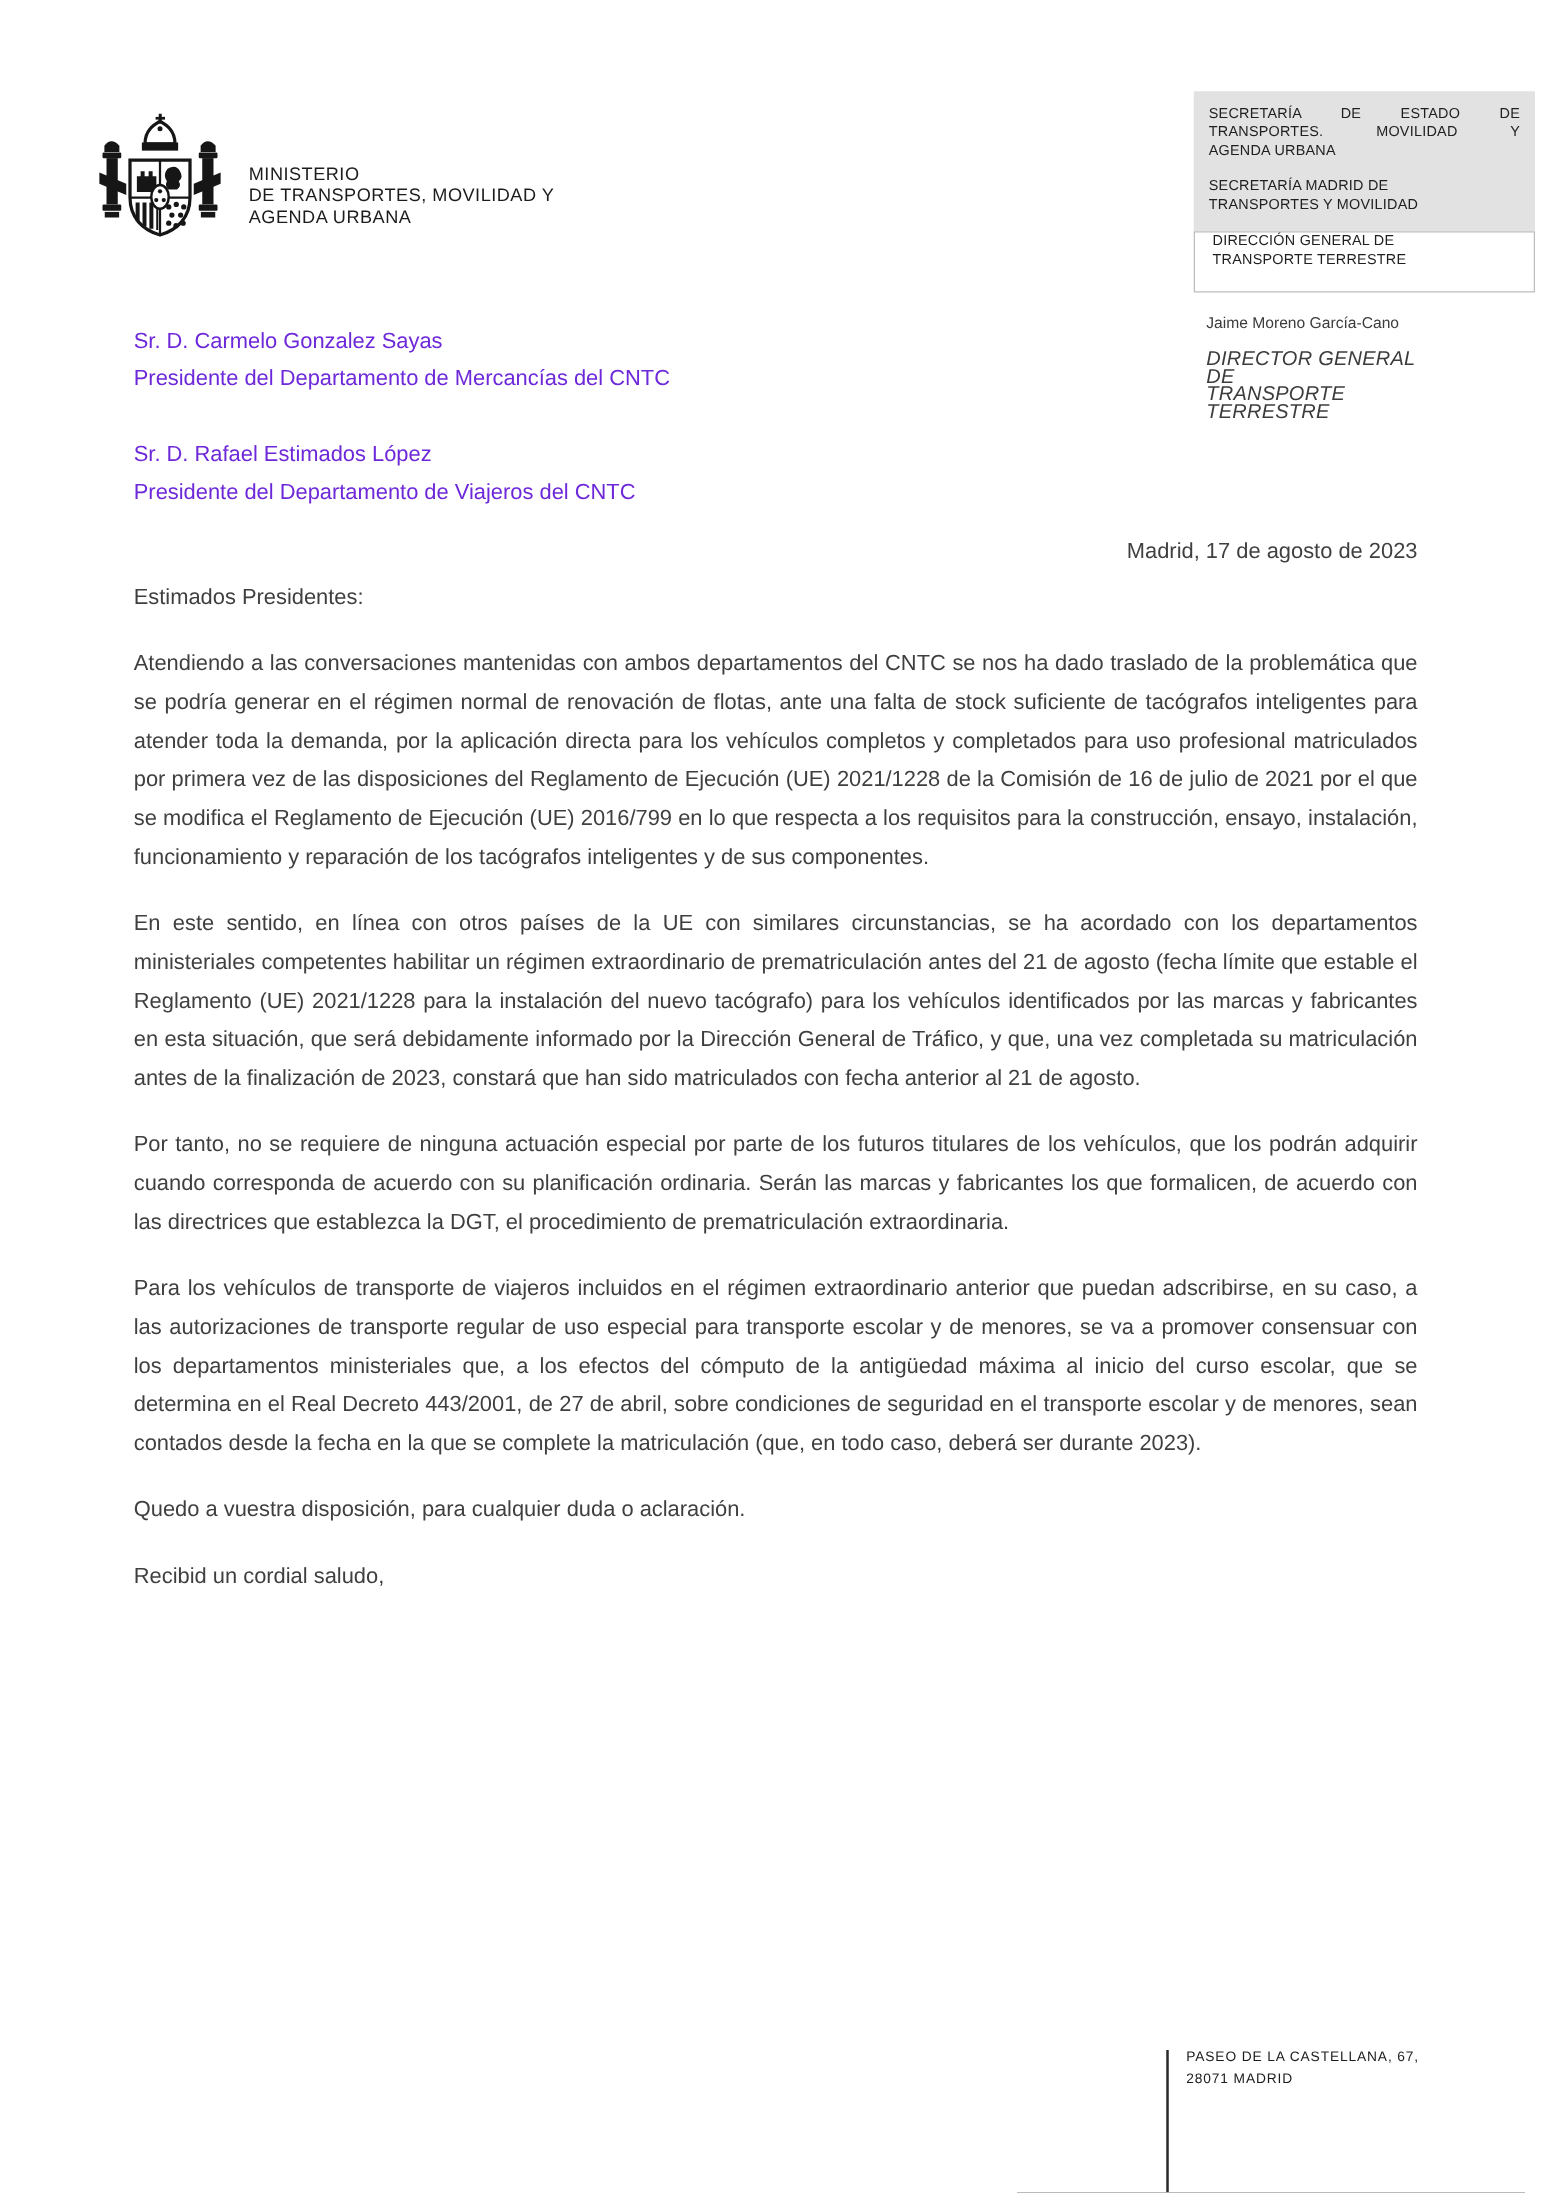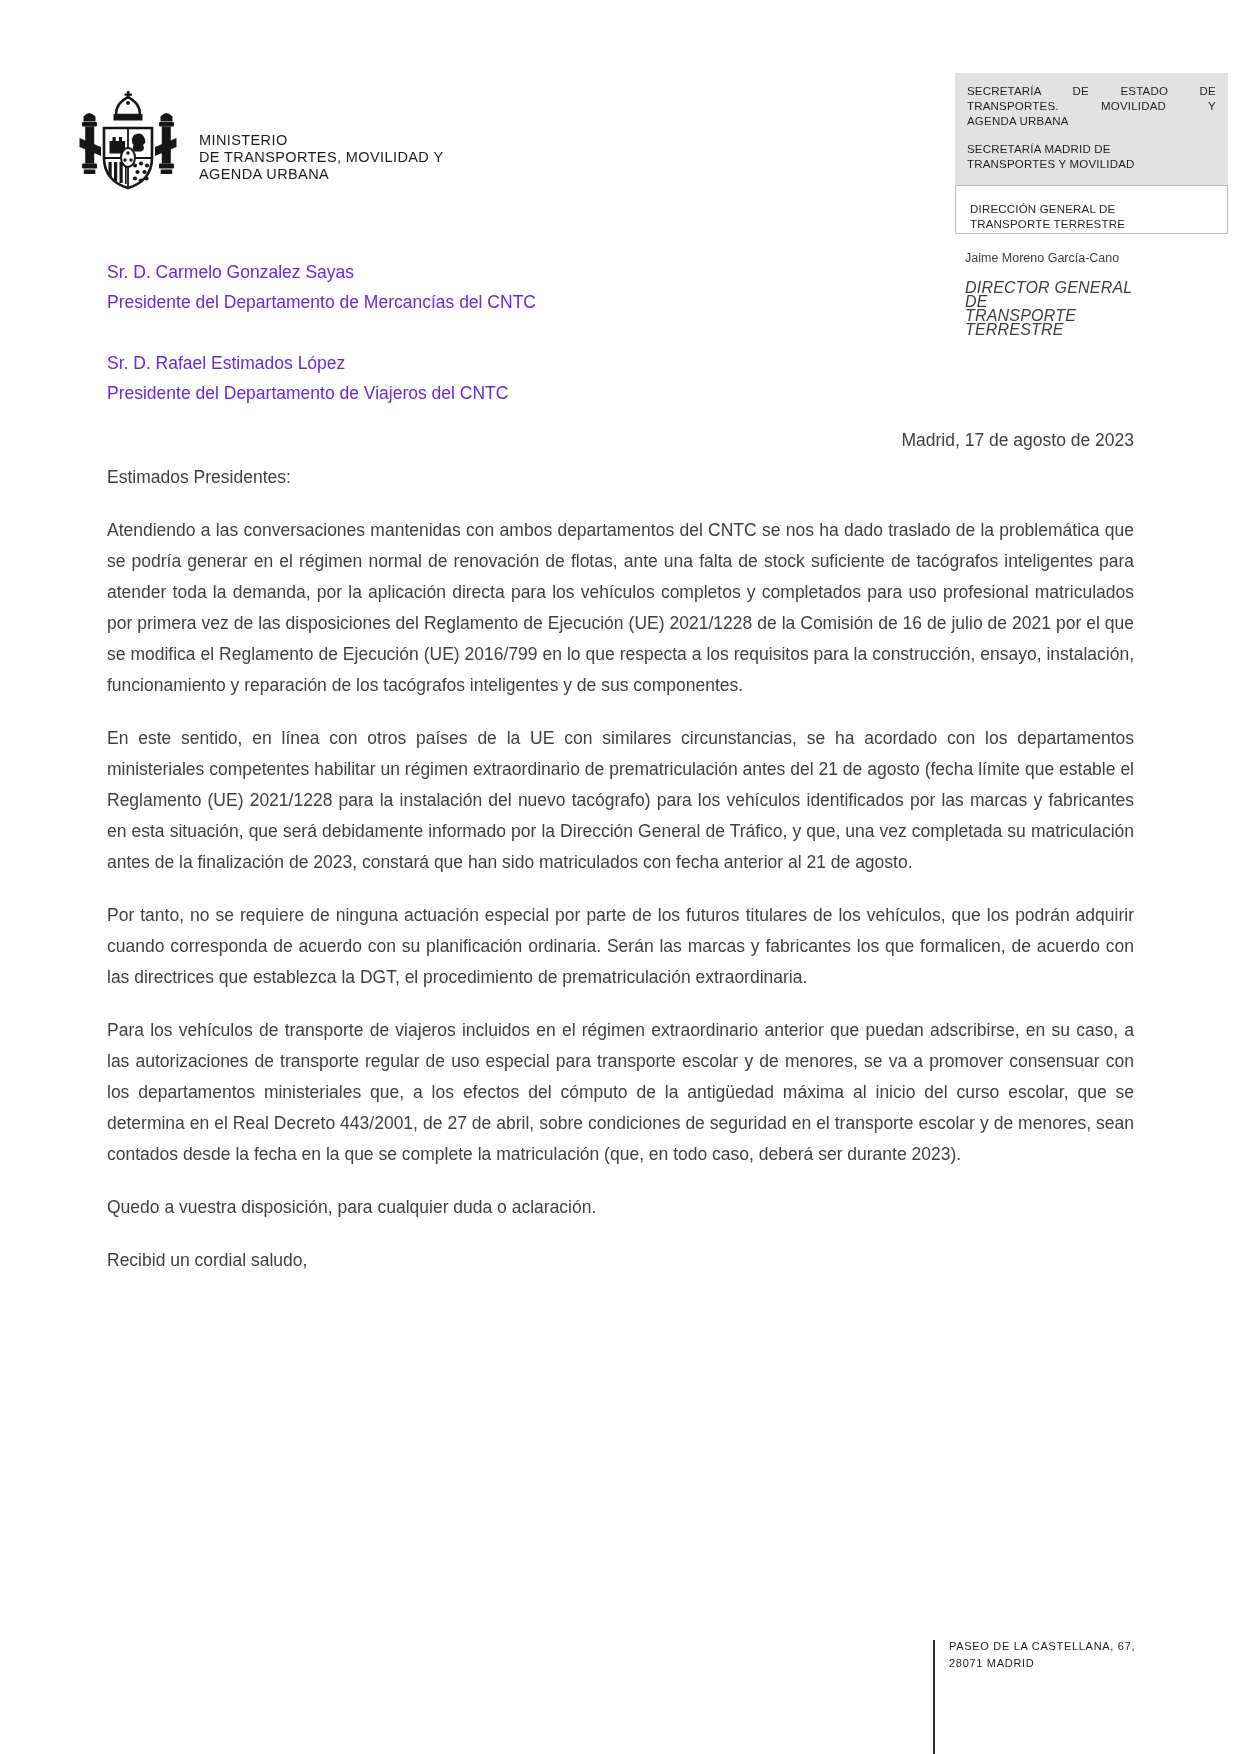--- a/index.html
+++ b/index.html
@@ -18,21 +18,21 @@
   .grayBox{
     position:absolute;left:955px;top:73px;width:273px;height:112px;
     background:#e2e2e2;box-sizing:border-box;padding:11px 12px 0 12px;
     font-size:11.5px;line-height:15px;letter-spacing:0.2px;color:#1f1f1f;
   }
   .grayBox .blk2{margin-top:13px;}
   .jline{text-align:justify;text-align-last:justify;}
   .whiteBox{
     position:absolute;left:955px;top:185px;width:273px;height:49px;
     background:#ffffff;border:1px solid #bdbdbd;box-sizing:border-box;
-    padding:16px 8px 0 14px;font-size:11.5px;line-height:15px;
+    padding:0 8px 0 14px;font-size:11.5px;line-height:15px;
     letter-spacing:0.2px;color:#1f1f1f;
   }
   .signerName{position:absolute;left:965px;top:251px;font-size:12.5px;color:#3c3c3c;}
   .signerTitle{
     position:absolute;left:965px;top:281px;width:190px;
     font-size:16px;font-style:italic;line-height:14px;letter-spacing:0.2px;color:#3c3c3c;
   }
   
   .addr{position:absolute;left:107px;font-size:17.5px;line-height:30px;color:#6d28d9;font-weight:300;}
   .addr1{top:257px;}

